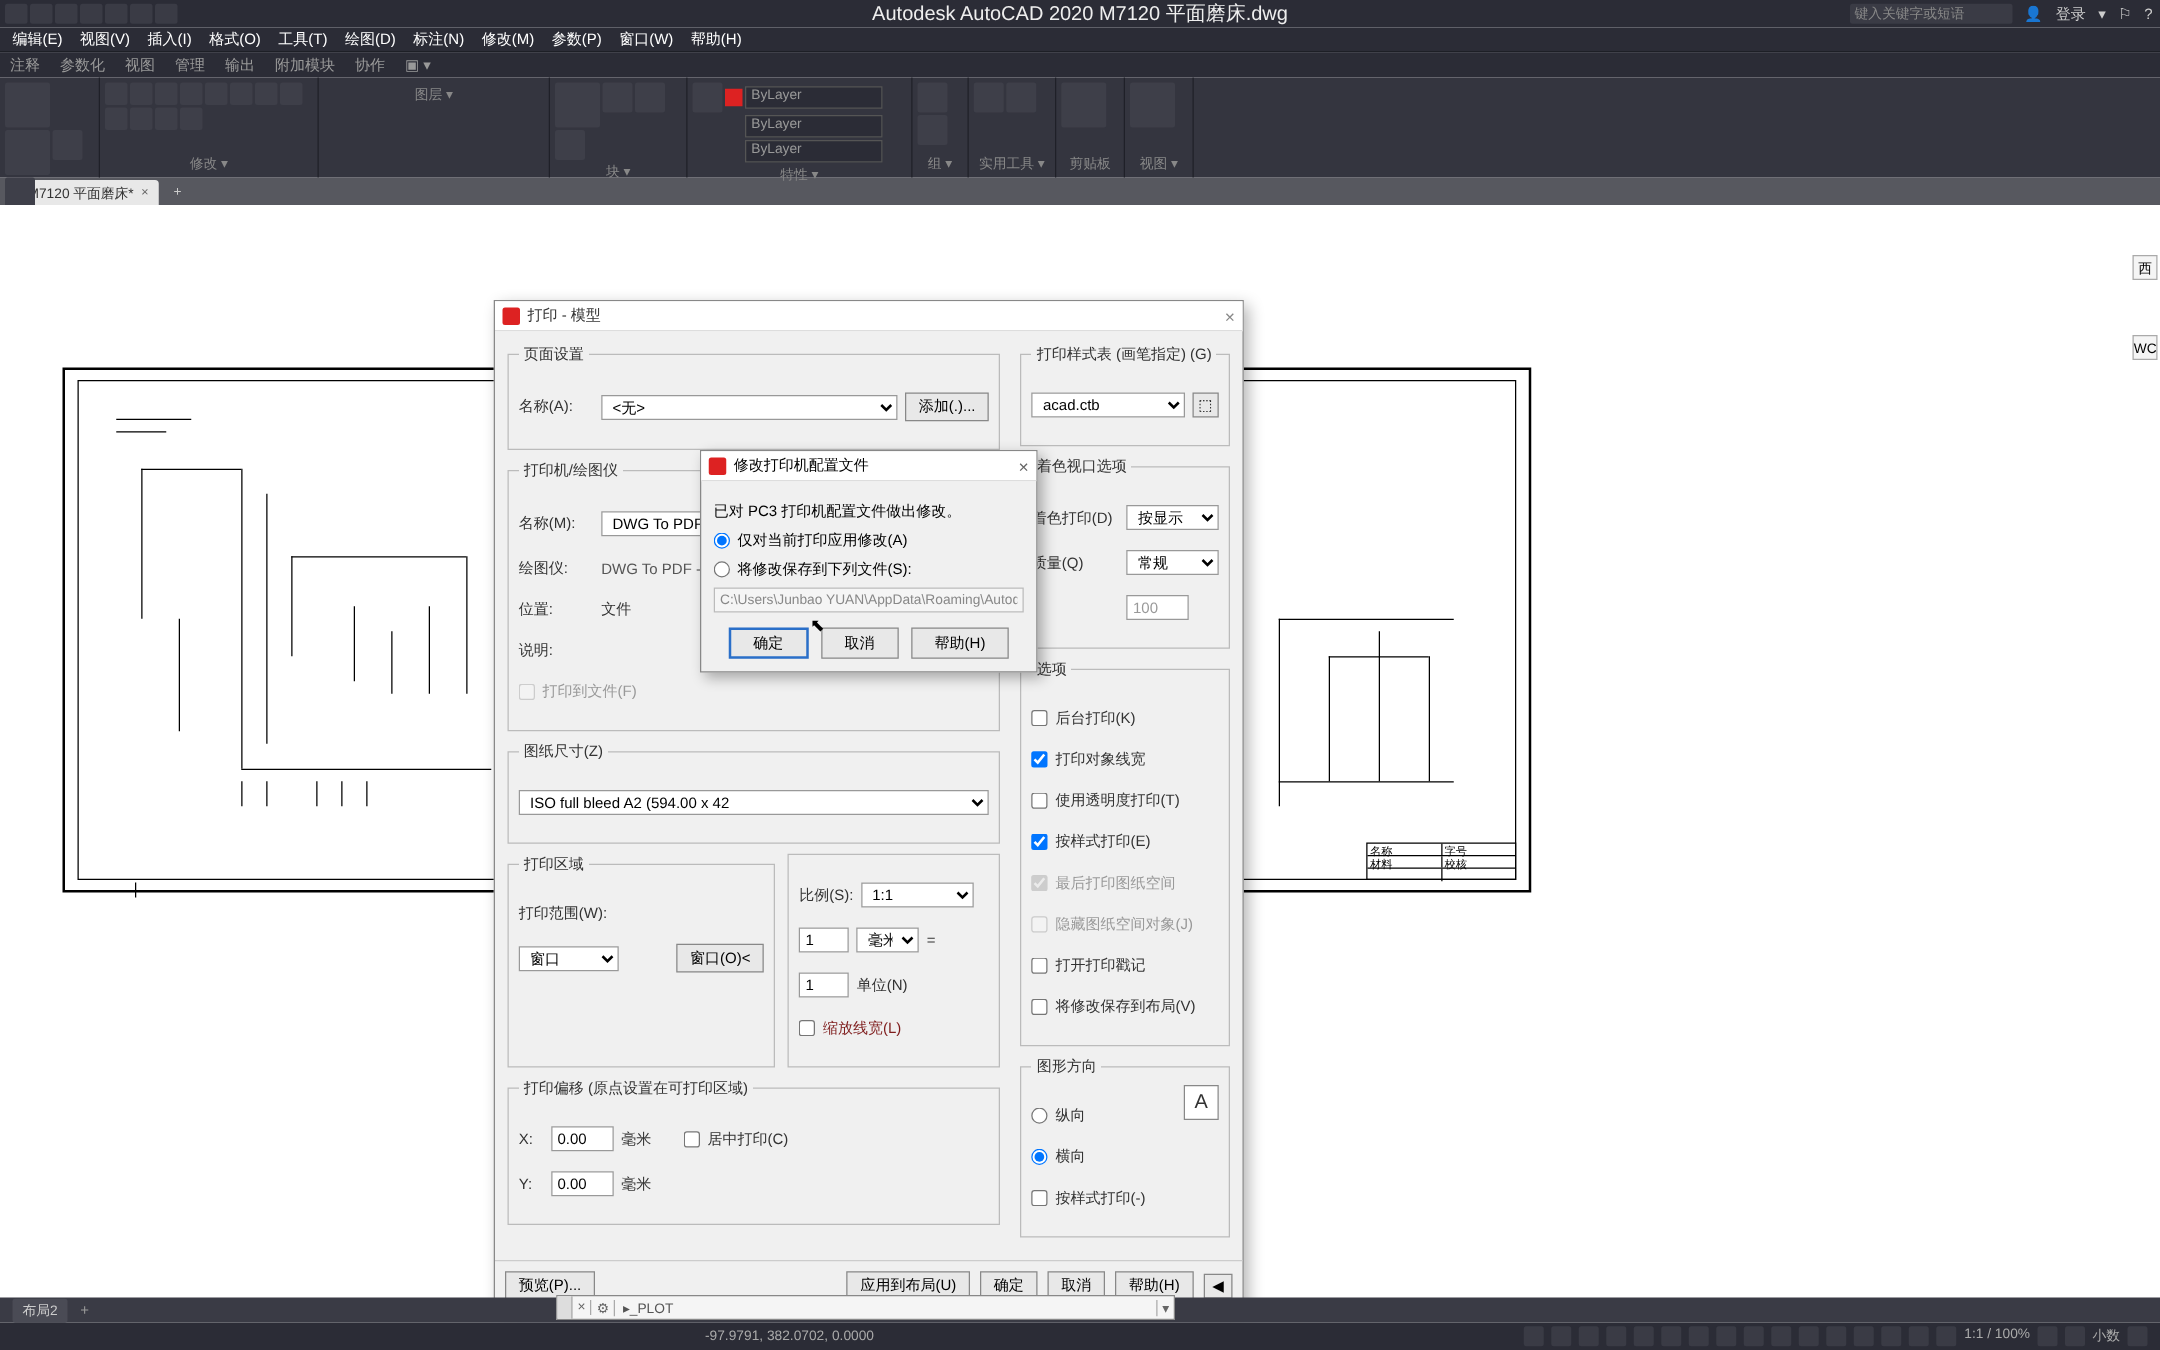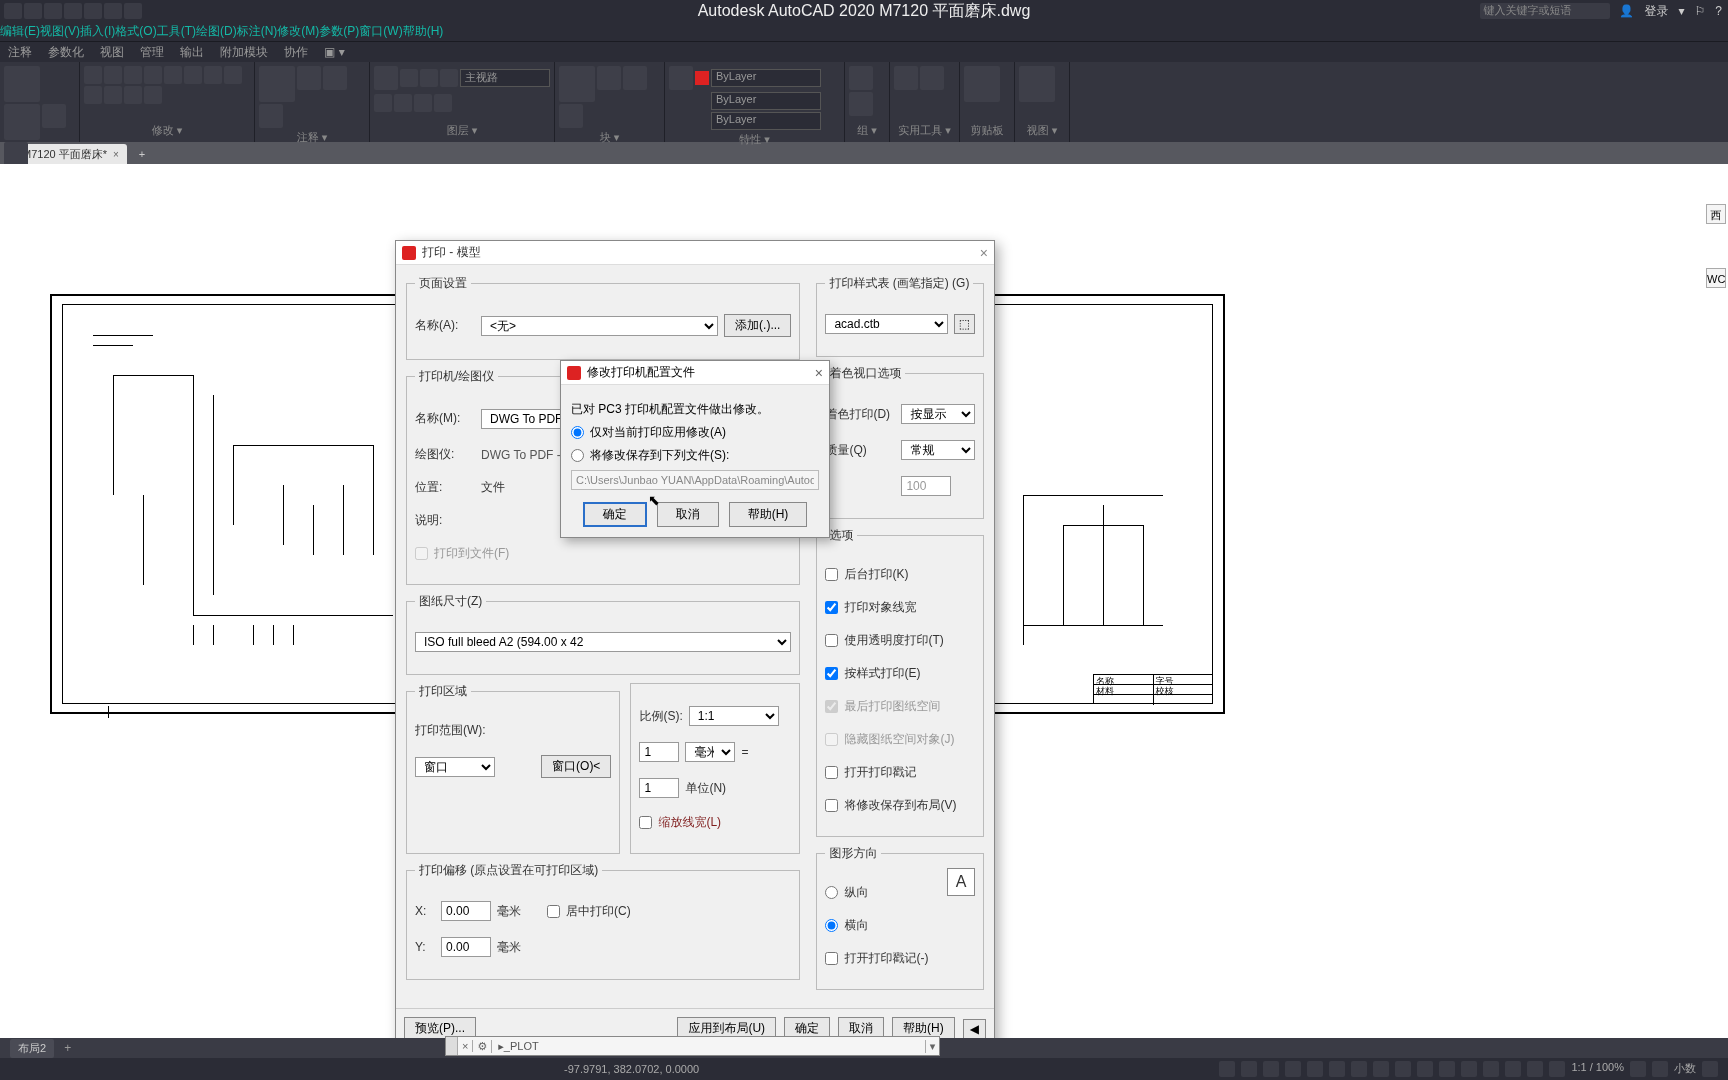--- a/index.html
+++ b/index.html
@@ -9,21 +9,21 @@
 .titlebar { height: 22px; background: #2b2c36; color: #ccc; display: flex; align-items: center; position: relative; }
 .titlebar .qat { display: flex; gap: 2px; padding-left: 4px; }
 .titlebar .qat span { width: 18px; height: 16px; background: #3a3b45; border-radius: 2px; display: inline-block; }
 .titlebar .title { position: absolute; left: 50%; transform: translateX(-50%); color: #eee; font-size: 16px; }
 .titlebar .right { position: absolute; right: 6px; display: flex; align-items: center; gap: 10px; }
 .titlebar .right .search { width: 130px; height: 16px; background: #3a3b45; color: #888; font-size: 11px; padding: 0 4px; border-radius: 2px; }
 .titlebar .right .login { color: #ccc; font-size: 12px; }
 .titlebar .right .icon { color: #ccc; font-size: 12px; }
 
 
-.menubar { height: 20px; background: #2b2c36; color: #14b8a6; display: flex; align-items: center; font-size: 12px; border-bottom: 1px solid #1a1b22; }
+.menubar { height: 20px; background: #2b2c36; color: #ffffff; display: flex; align-items: center; gap: 14px; padding-left: 10px; font-size: 12px; border-bottom: 1px solid #1a1b22; }
 .menubar span { cursor: pointer; }
 
 
 .ribbontabs { height: 20px; background: #2b2c36; color: #999; display: flex; align-items: center; gap: 16px; padding-left: 8px; font-size: 12px; }
 .ribbontabs span { cursor: pointer; }
 
 
 .ribbon { height: 80px; background: #34353f; display: flex; position: relative; }
 .panel { border-right: 1px solid #1f2028; display: flex; flex-direction: column; justify-content: space-between; padding: 4px; }
 .panel .buttons { display: flex; flex-wrap: wrap; gap: 2px; flex: 1; align-content: flex-start; }
@@ -176,45 +176,21 @@
         <div class="btn sm"></div>
       <div class="btn sm"></div>
         <div class="btn sm"></div>
         <div class="btn sm"></div>
         <div class="btn sm"></div>
         <div class="btn sm"></div>
         <div class="btn sm"></div>
     </div>
     <div class="label">修改 ▾</div>
   </div>
-  <div class="panel" style="width:115px;">
-    <div class="buttons">
-        <div class="btn bg"></div>
-        <div class="btn md"></div>
-        <div class="btn md"></div>
-        <div class="btn md"></div>
-      </div>
-    <div class="label">注释 ▾</div>
-  </div>
   <div class="panel" style="width:185px;">
-    <div class="buttons" style="flex-direction:column;gap:4px;">
-      <div style="display:flex;gap:2px;align-items:center;">
-          <div class="btn md"></div>
-          <div class="btn sm"></div>
-          <div class="btn sm"></div>
-          <div class="btn sm"></div>
-          <div class="layer-dd">主视路</div>
-        </div>
-      <div style="display:flex;gap:2px;">
-          <div class="btn sm"></div>
-          <div class="btn sm"></div>
-          <div class="btn sm"></div>
-          <div class="btn sm"></div>
-        </div>
-    </div>
     <div class="label">图层 ▾</div>
   </div>
   <div class="panel" style="width:110px;">
     <div class="buttons">
         <div class="btn bg"></div>
         <div class="btn md"></div>
         <div class="btn md"></div>
         <div class="btn md"></div>
       </div>
     <div class="label">块 ▾</div>
@@ -486,21 +462,21 @@
             <div class="row">
                 <input type="radio" name="or" style="">
                 <label>纵向</label>
               </div>
             <div class="row">
                 <input type="radio" name="or" checked="" style="">
                 <label>横向</label>
               </div>
             <div class="row">
                 <input type="checkbox" style="">
-                <label>打开打印戳记(-)</label>
+                <label>按样式打印(-)</label>
               </div>
           </div>
           <div class="orient-icon">A</div>
         </div>
       </fieldset>
     </div>
   </div>
   <div class="footer">
     <button class="btn" style="margin-right:auto;">预览(P)...</button>
     <button class="btn">应用到布局(U)</button>

